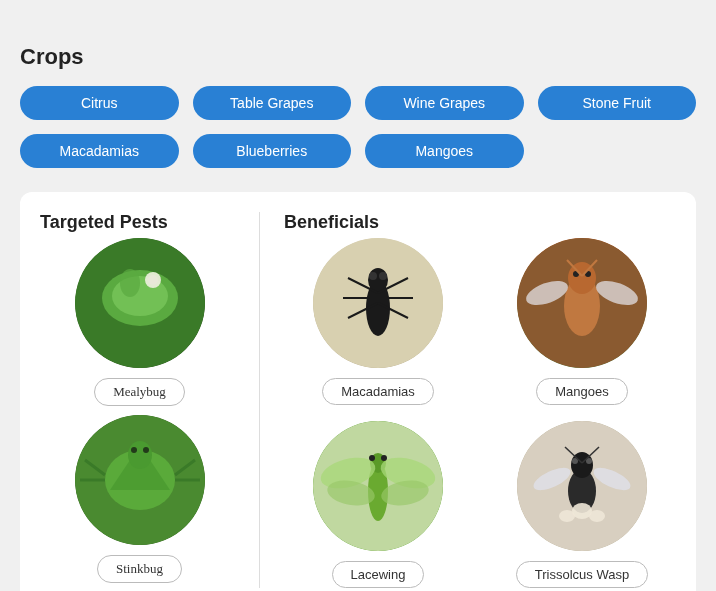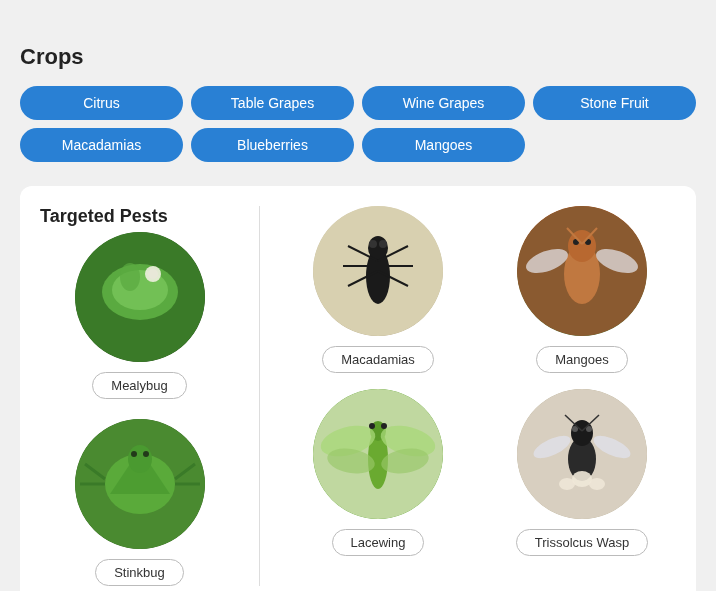--- a/index.html
+++ b/index.html
@@ -16,21 +16,21 @@
       color: #222;
       margin-bottom: 16px;
     }
     .crops-section {
       margin-bottom: 24px;
       margin-top: 24px;
     }
     .crops-grid {
       display: grid;
       grid-template-columns: repeat(4, 1fr);
-      gap: 8px;
+      gap: 14px;
     }
     .crop-btn {
       background: #2980d4;
       color: #fff;
       border: none;
       border-radius: 20px;
       padding: 9px 14px;
       font-size: 14px;
       font-weight: 500;
       cursor: pointer;
@@ -107,21 +107,22 @@
     }
     .img-lacewing {
       background: radial-gradient(circle at 50% 50%, #d8e8c0 30%, #7ab848 55%, #4a8a28 100%);
     }
     .img-trissolcus {
       background: radial-gradient(circle at 50% 50%, #e8e0d0 35%, #c0b8a0 65%, #a89878 100%);
     }
     .pests-single-col {
       display: flex;
       flex-direction: column;
-      gap: 20px;
+      gap: 9px;
+      font-family: Liberation Serif, serif;
     }
   </style>
 </head>
 <body>
 
 <div>
 
   <div class="crops-section">
     <h1 class="page-title">Crops</h1>
 
@@ -168,20 +169,21 @@
         <circle cx="59" cy="35" r="3" fill="#111" opacity="0.7"></circle>
         <circle cx="71" cy="35" r="3" fill="#111" opacity="0.7"></circle>
       </svg>
             </div>
             <span class="item-label">Stinkbug</span>
           </div>
         </div>
     </div>
 
     <div class="beneficials-column">
+      <h2 class="section-heading">Beneficials</h2>
       <div class="items-grid">
       <div class="item-card">
             <div class="item-image-circle img-perminutus">
               <svg viewBox="0 0 130 130" xmlns="http://www.w3.org/2000/svg">
         <circle cx="65" cy="65" r="65" fill="#d8d0b0"></circle>
         <ellipse cx="65" cy="70" rx="12" ry="28" fill="#1a1a1a"></ellipse>
         <ellipse cx="65" cy="42" rx="10" ry="12" fill="#1a1a1a"></ellipse>
         <circle cx="60" cy="38" r="4" fill="#333"></circle>
         <circle cx="70" cy="38" r="4" fill="#333"></circle>
         <line x1="65" y1="55" x2="35" y2="40" stroke="#1a1a1a" stroke-width="2"></line>

